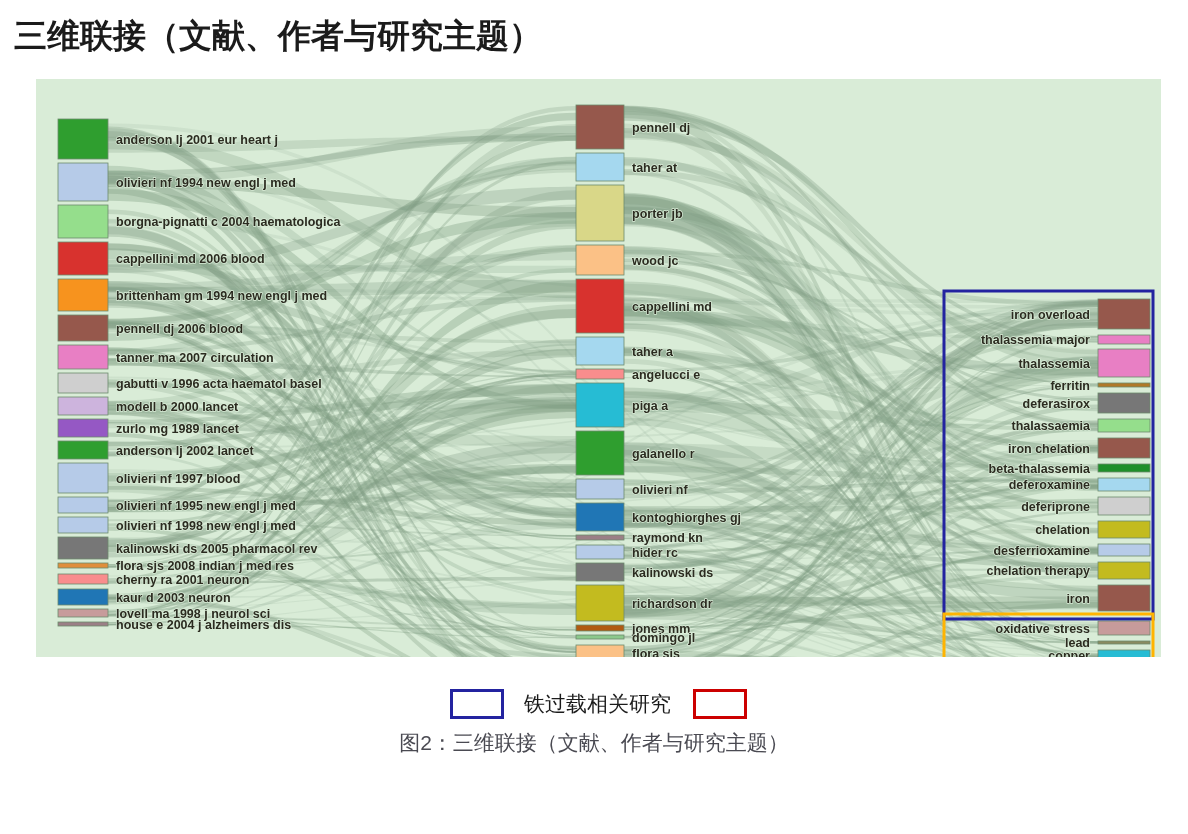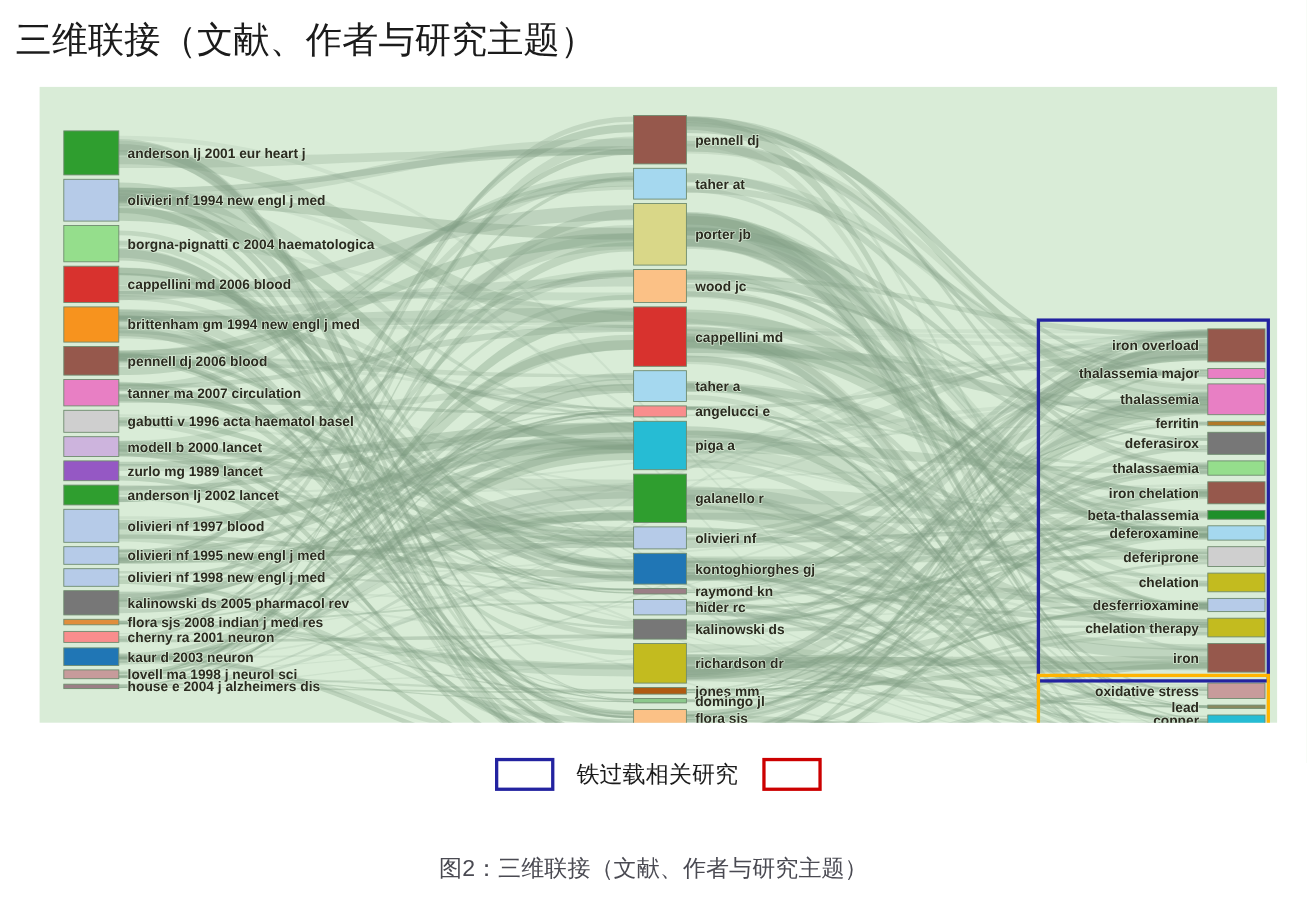--- a/index.html
+++ b/index.html
@@ -5,21 +5,21 @@
   html,body{margin:0;padding:0;}
   body{
     width:1188px;height:834px;background:#ffffff;
     font-family:"Liberation Sans","DejaVu Sans",sans-serif;
     overflow:hidden;
   }
   #page{position:relative;width:1188px;height:834px;}
 
   #title{
     position:absolute;left:14px;top:14px;
-    font-size:33px;font-weight:400;color:#1b1b1b;
+    font-size:33px;font-weight:700;color:#1b1b1b;
     letter-spacing:0px;white-space:nowrap;
   }
 
   #figure{
     position:absolute;left:36px;top:79px;
     width:1125px;height:578px;
     background:#d9ecd7;
   }
   #sankey{position:absolute;left:0;top:0;width:1125px;height:578px;}
 
@@ -44,21 +44,21 @@
   .legend-swatch{
     width:54px;height:30px;background:#ffffff;
     border:3px solid #2323a0;box-sizing:border-box;
   }
   .legend-text{
     font-size:21px;color:#1b1b1b;margin-left:20px;margin-right:22px;
     white-space:nowrap;font-weight:400;
   }
 
   #caption{
-    position:absolute;left:0;top:775px;width:1188px;
+    position:absolute;left:0;top:729px;width:1188px;
     text-align:center;font-size:21px;color:#4a4a52;
     white-space:nowrap;
   }
 </style>
 </head>
 <body>
 
 <div id="page">
 
   <div id="title">三维联接（文献、作者与研究主题）</div>

